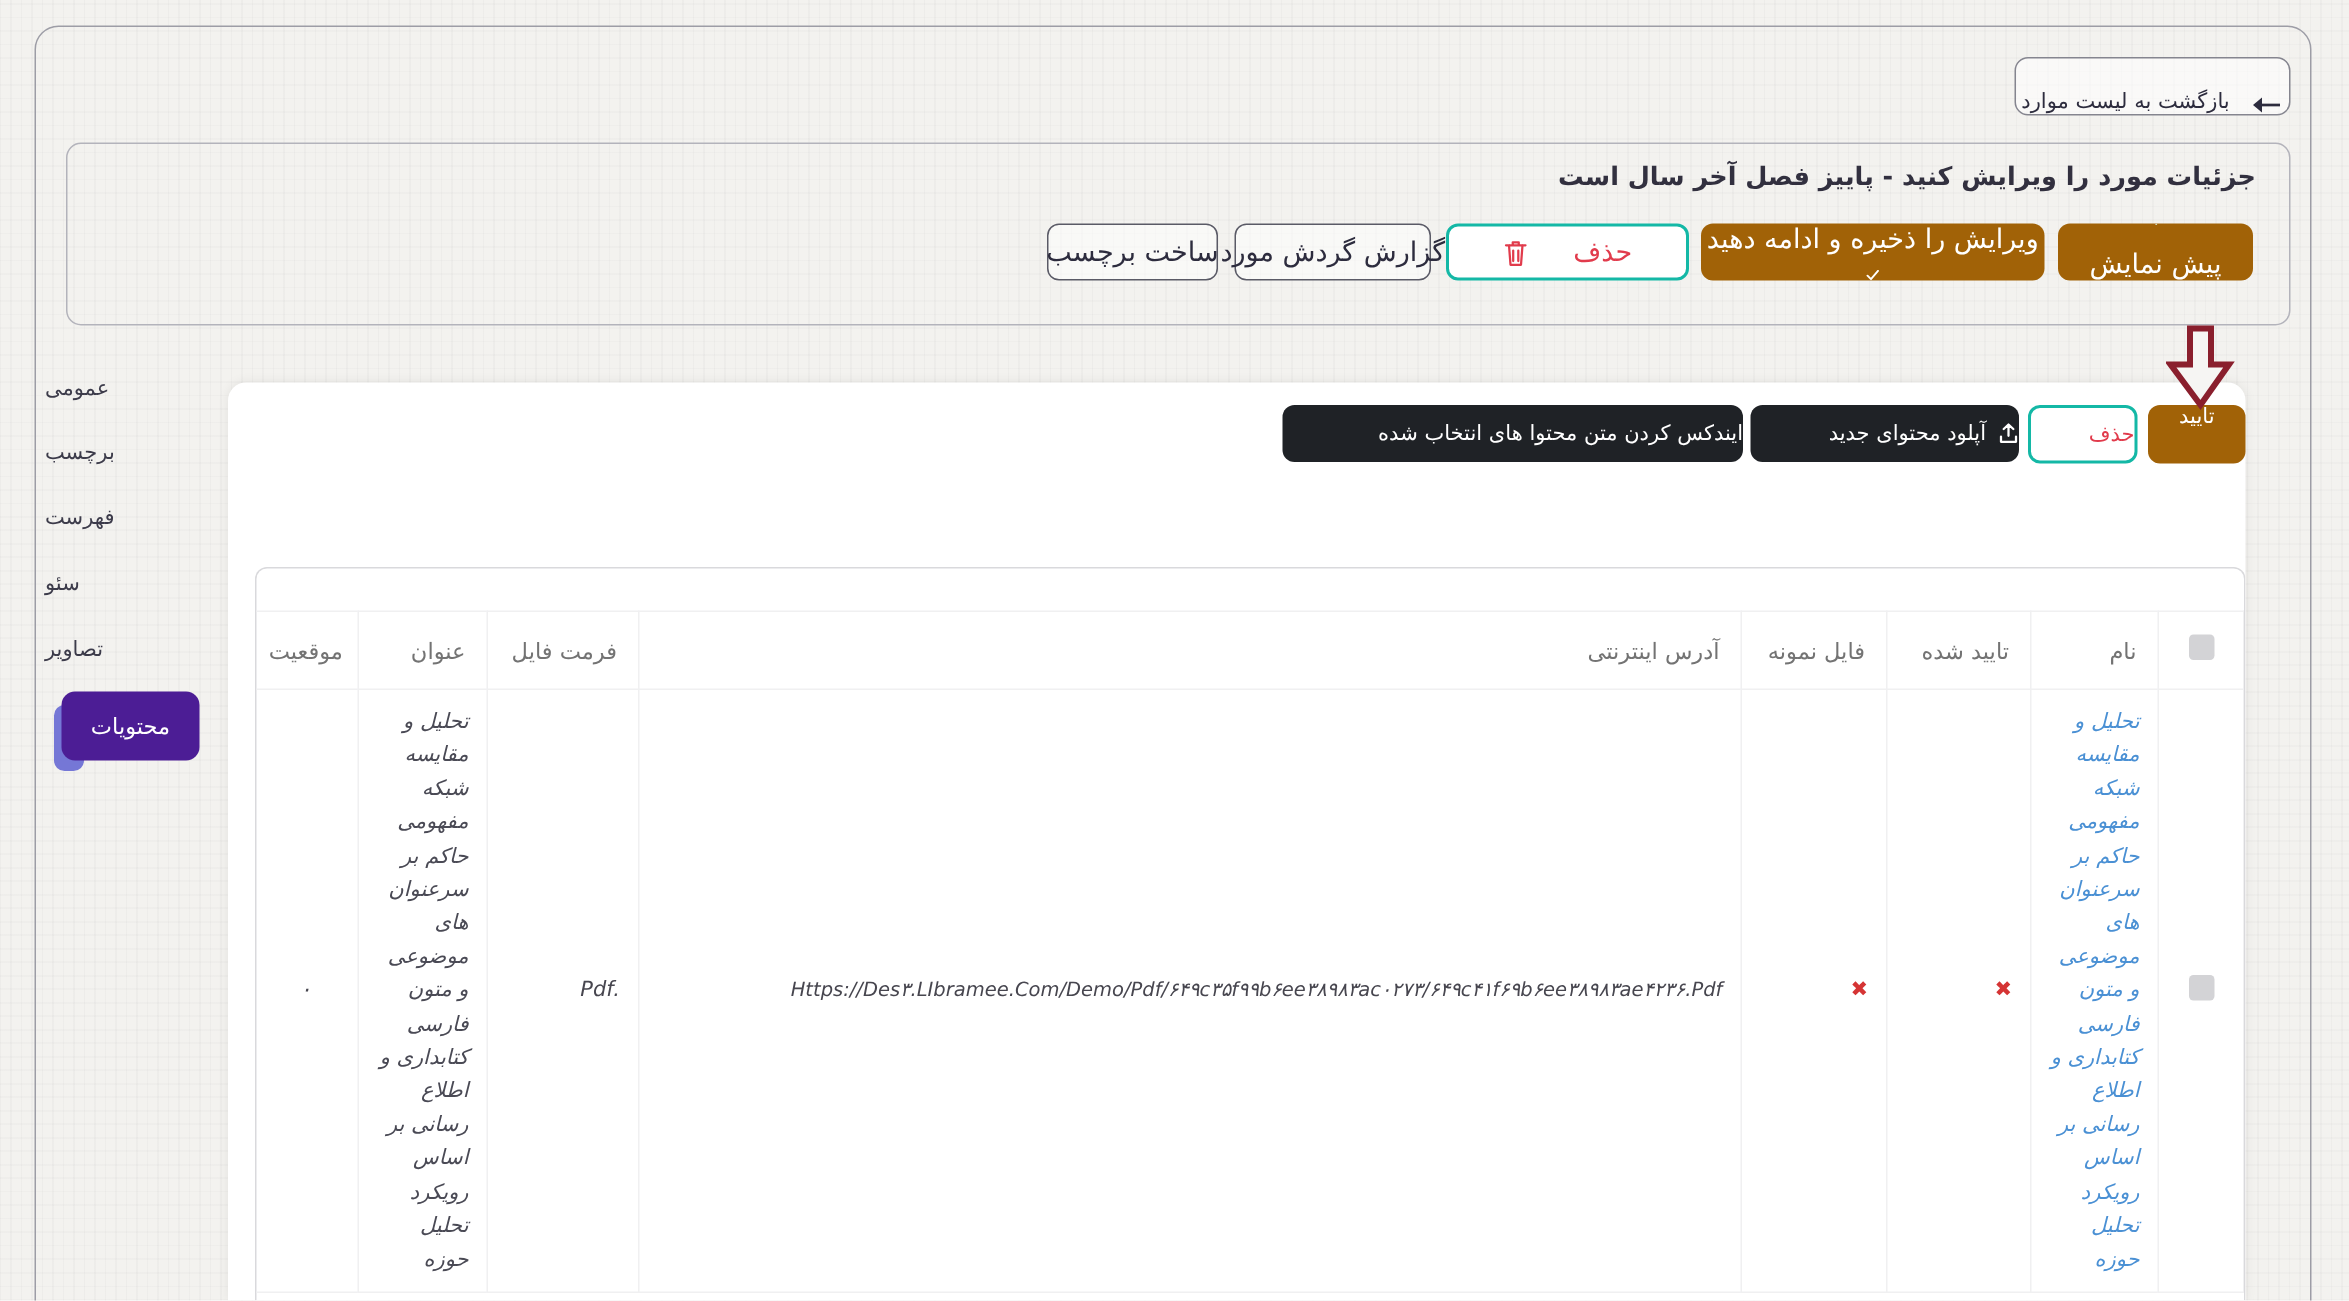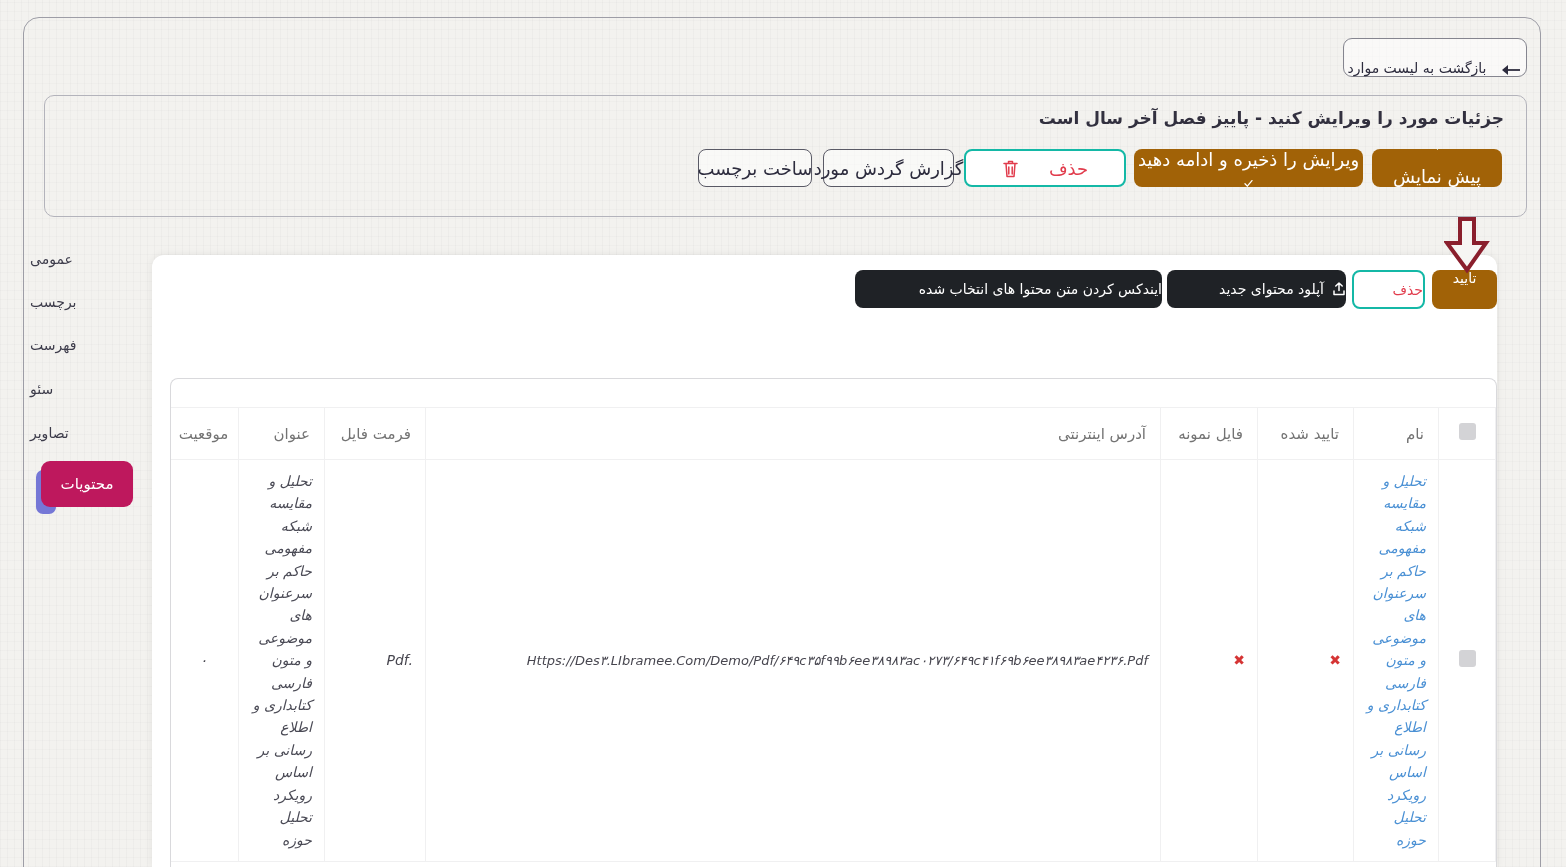--- a/index.html
+++ b/index.html
@@ -57,21 +57,21 @@
 
   
   .side-item {
     left:30px; width:92px; height:20px; text-align:left;
     direction:rtl; font-size:14px; color:#3c3b4a; cursor:pointer;
   }
   .side-item span { float:left; }
   .side-accent { left:36px; top:470px; width:20px; height:44px; background:#7577d6; border-radius:7px; }
   .side-active {
     left:41px; top:461px; width:92px; height:46px;
-    background:#be185d; border-radius:9px; color:#fff;
+    background:#4c1d95; border-radius:9px; color:#fff;
     display:flex; align-items:center; justify-content:center;
     font-size:15px; cursor:pointer;
   }
 
   
   .main-card {
     left:152px; top:255px; width:1345px; height:612px;
     background:#fff; border-radius:12px 12px 0 0;
     box-shadow:0 0 8px rgba(0,0,0,0.07);
   }

